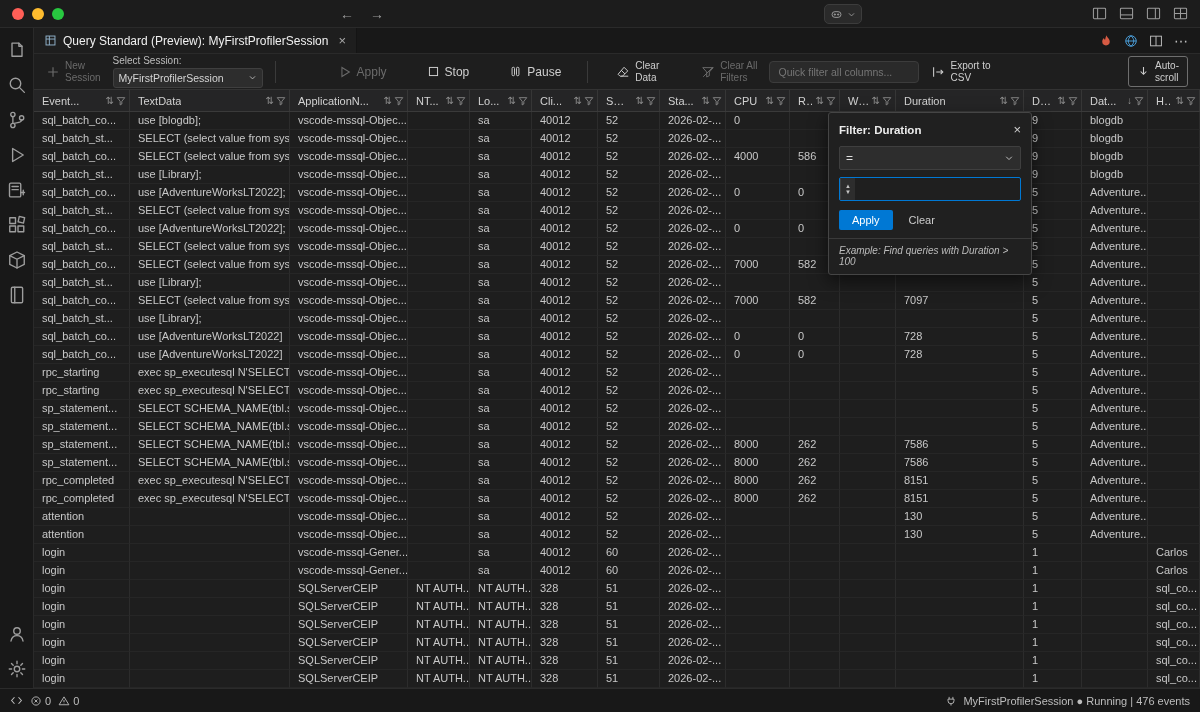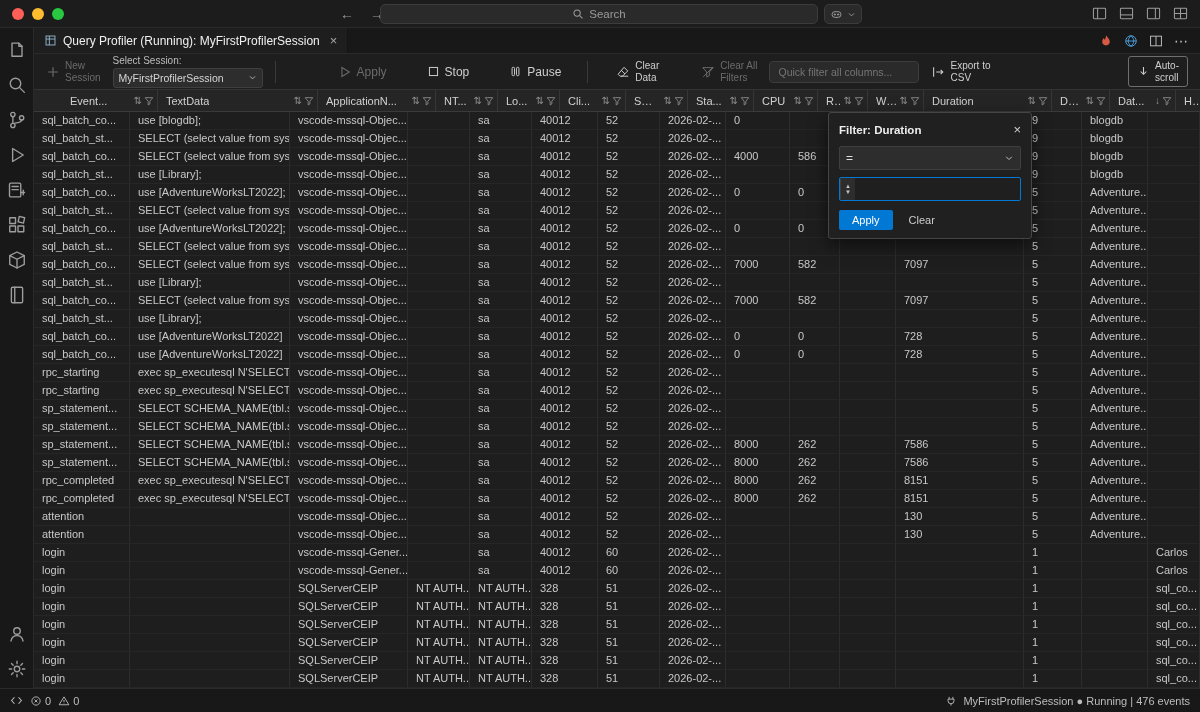--- a/index.html
+++ b/index.html
@@ -54,21 +54,21 @@
               padding:0 5px; font-size:10.5px; color:#d5d5d5; }
   .dd-session { width:150px; } .dd-view { width:108px; }
   .quick-filter { width:150px; height:22px; background:#2a2a2a; border:1px solid #3c3c3c;
                   border-radius:4px; color:#cccccc; font-size:10.5px; padding:0 8px;
                   font-family:"Liberation Sans", sans-serif; outline:none; }
   .quick-filter::placeholder { color:#757575; }
   .autoscroll { margin-left:auto; border:1px solid #6e6e6e; border-radius:3px; padding:3px 8px; }
 
   
   .grid { flex:1 1 auto; position:relative; background:#1e1e1e; overflow:hidden; }
-  .thead { display:flex; height:22px; background:#252526; border-bottom:1px solid #3a3a3a; width:1166px;padding-left:28px; }
+  .thead { display:flex; height:22px; background:#252526; border-bottom:1px solid #3a3a3a; width:1166px; }
   .th { flex:0 0 auto; display:flex; align-items:center; gap:4px; padding:0 3px 0 8px;
         font-size:11px; color:#d2d2d2; border-right:1px solid #363636;
         overflow:hidden; white-space:nowrap; }
   .th-icons { display:flex; align-items:center; gap:2px; color:#909090; flex:0 0 auto; margin-left:auto; }
   .sort-glyph { font-size:10px; line-height:10px; }
   .tbody { width:1166px; }
   .tr { display:flex; height:18px; width:1166px; }
   .td { flex:0 0 auto; font-size:11px; line-height:16px; padding:0 4px 0 8px;
         border-right:1px solid #2c2c2c; border-bottom:1px solid #262626;
         overflow:hidden; white-space:nowrap; color:#c8c8c8; }
@@ -114,27 +114,20 @@
 
   <div class="titlebar">
     <div class="traffic">
       <span class="tl red"></span>
       <span class="tl yellow"></span>
       <span class="tl green"></span>
     </div>
     <div class="nav-arrows">
       <span>←</span>
       <span>→</span>
-    </div>
-    <div class="search-pill">
-      <svg width="12" height="12" viewBox="0 0 16 16" fill="none" stroke="#9a9a9a" stroke-width="1.4">
-          <circle cx="6.8" cy="6.8" r="4.2"></circle>
-          <path d="M9.9 9.9l4 4"></path>
-        </svg>
-      <span>Search</span>
     </div>
     <div class="copilot-chip">
       <svg width="13" height="13" viewBox="0 0 16 16" fill="none" stroke="#9a9a9a" stroke-width="1.2">
           <rect x="2.5" y="4.5" width="11" height="7" rx="3.5"></rect>
           <circle cx="6" cy="8" r="0.8" fill="#9a9a9a"></circle>
           <circle cx="10" cy="8" r="0.8" fill="#9a9a9a"></circle>
         </svg>
       <svg width="9" height="9" viewBox="0 0 16 16" fill="none" stroke="#9a9a9a" stroke-width="1.6">
           <path d="M3.5 6l4.5 4.5L12.5 6"></path>
         </svg>
@@ -235,21 +228,21 @@
     </div>
 
     <div class="main">
 
       <div class="tabbar">
         <div class="tab">
           <svg width="13" height="13" viewBox="0 0 16 16" fill="none" stroke="#8fb0c9" stroke-width="1.2">
               <rect x="2.5" y="2.5" width="11" height="11"></rect>
               <path d="M2.5 6.2h11M6.6 2.5v11"></path>
             </svg>
-          <span>Query Profiler (Running): MyFirstProfilerSession</span>
+          <span>Query Standard (Preview): MyFirstProfilerSession</span>
           <span class="tab-close">×</span>
         </div>
         <div class="tab-actions">
           <svg width="14" height="14" viewBox="0 0 16 16">
               <path d="M8.5 1.5c.6 2.6 3.8 3.8 3.8 7.2a4.3 4.3 0 01-8.6 0c0-1.9.9-3 1.9-4.2.2 1 .6 1.7 1.3 2.2.3-1.7 1-3.4 1.6-5.2z" fill="#d65a43"></path>
             </svg>
           <svg width="14" height="14" viewBox="0 0 16 16" fill="none" stroke="#4ba0dd" stroke-width="1.1">
               <circle cx="8" cy="8" r="6"></circle>
               <path d="M2 8h12M8 2c-4.2 4-4.2 8 0 12 4.2-4 4.2-8 0-12z"></path>
             </svg>
@@ -1042,20 +1035,21 @@
           <div class="fp-inputwrap">
             <div class="fp-spin">
               <span>▲</span>
               <span>▼</span>
             </div>
           </div>
           <div class="fp-buttons">
             <button class="fp-apply">Apply</button>
             <button class="fp-clearbtn">Clear</button>
           </div>
+          <div class="fp-hint">Example: Find queries with Duration &gt; 100</div>
         </div>
       </div>
     </div>
   </div>
 
   <div class="statusbar">
     <div class="sb-left">
       <svg width="13" height="13" viewBox="0 0 16 16" fill="none" stroke="#bdbdbd" stroke-width="1.3">
           <path d="M5.5 4L2 8l3.5 4M10.5 4L14 8l-3.5 4"></path>
         </svg>

